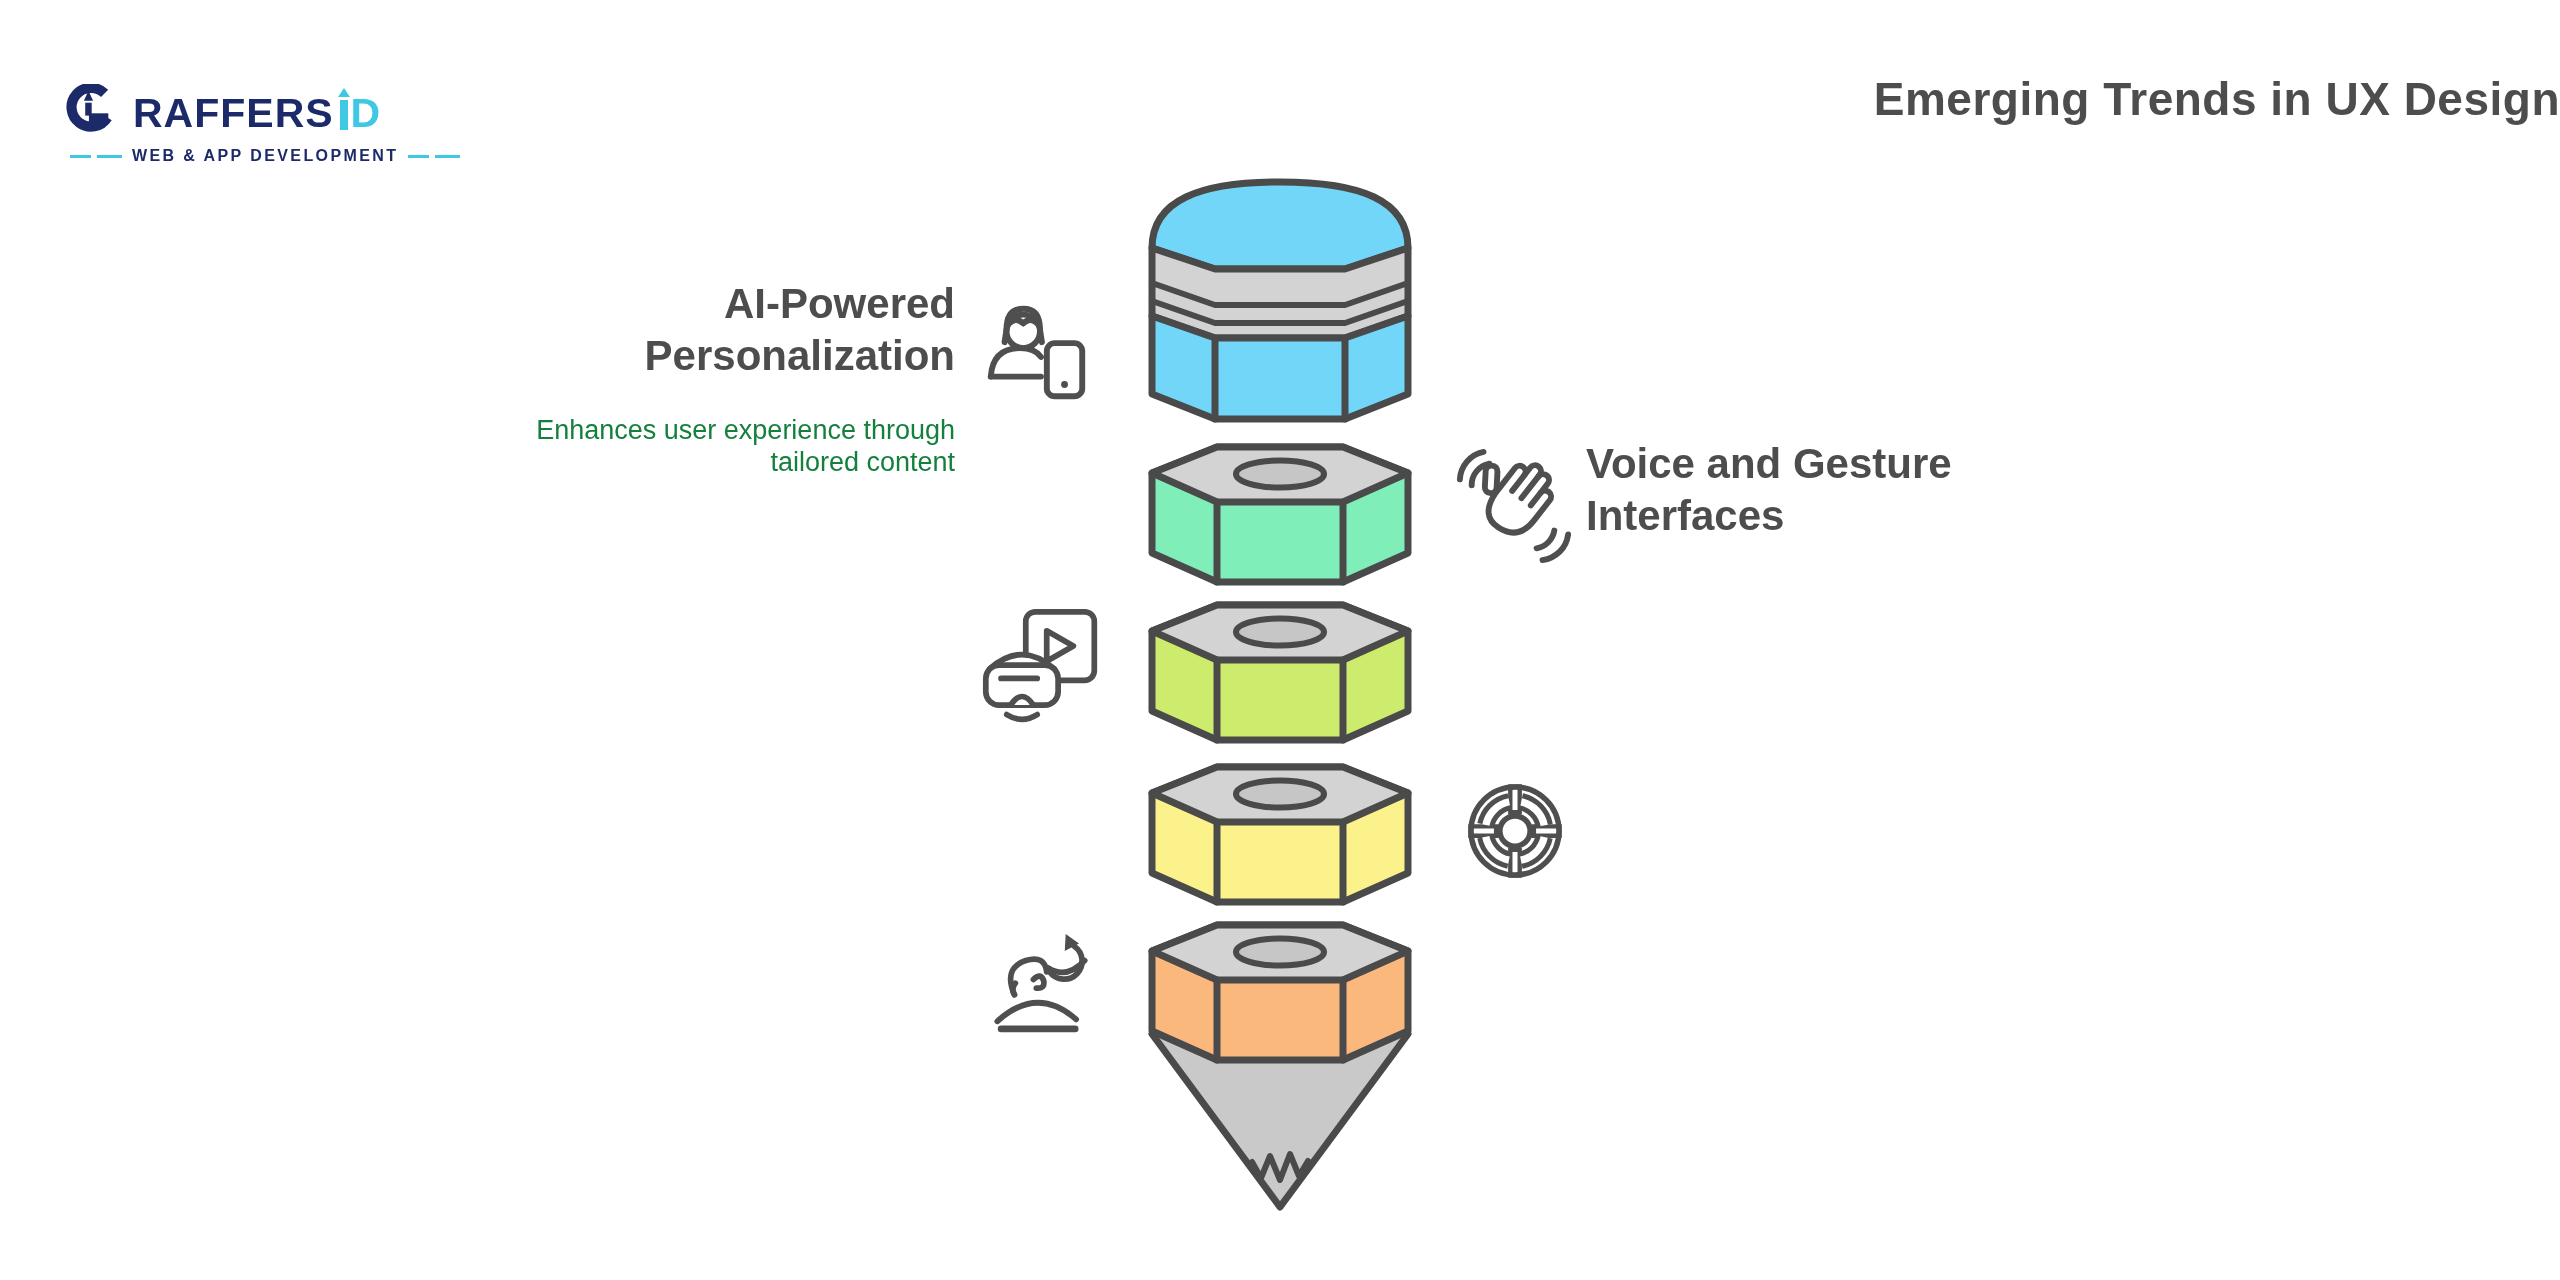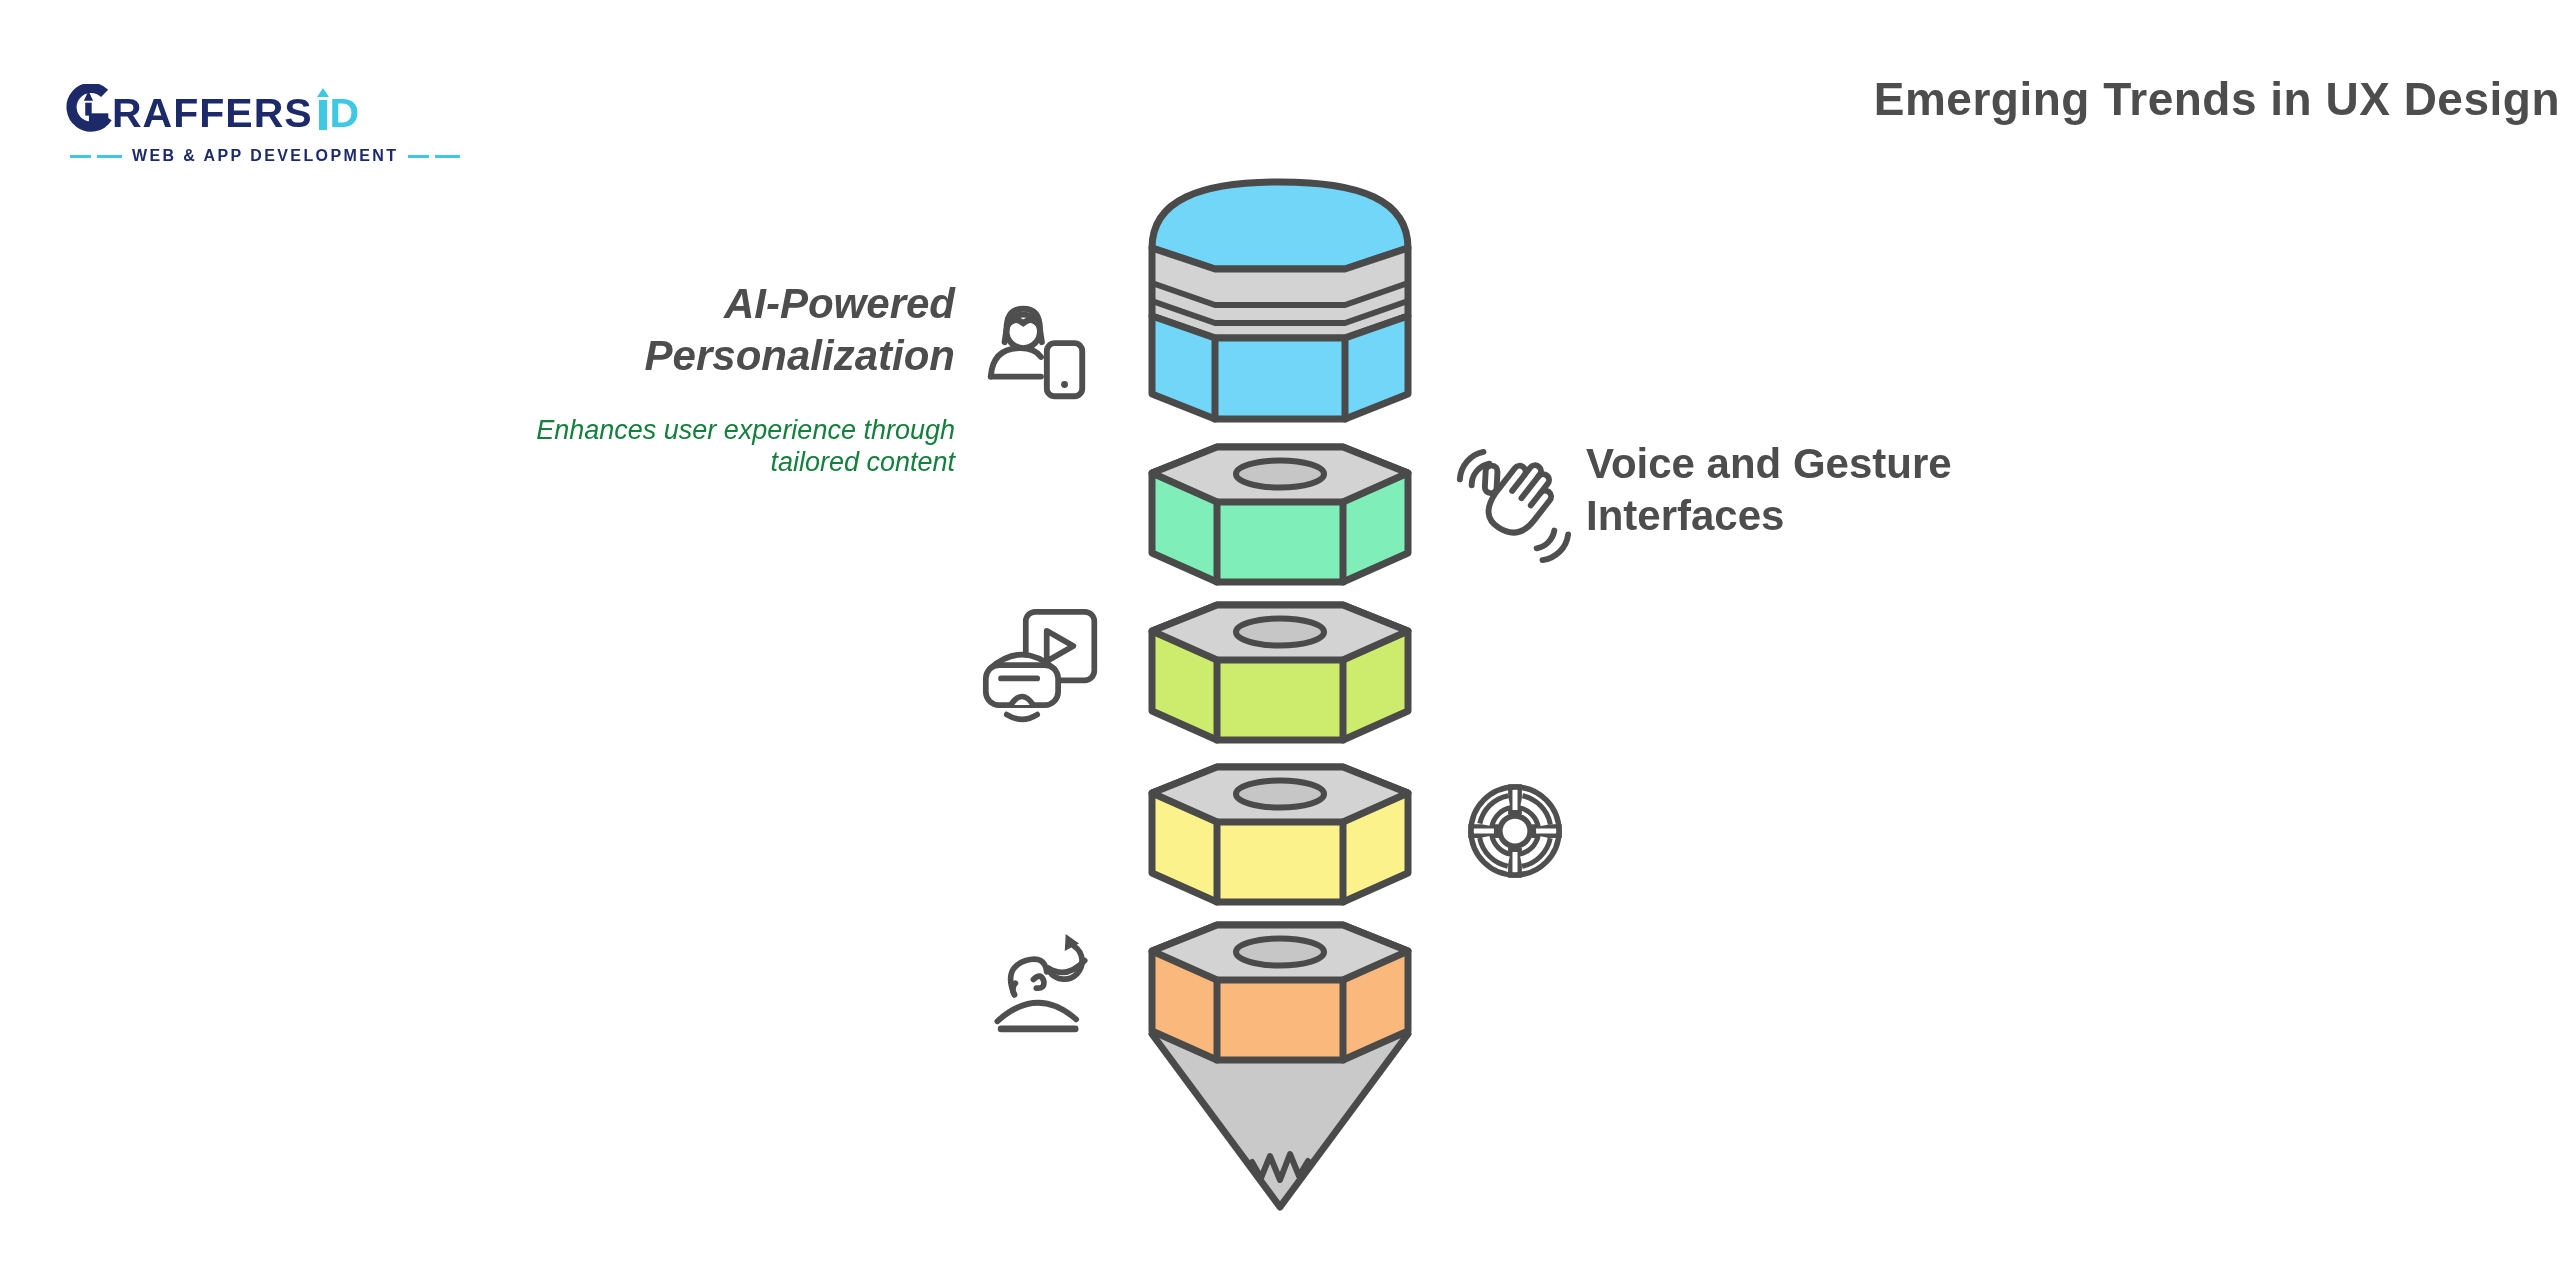--- a/index.html
+++ b/index.html
@@ -3,38 +3,38 @@
 <meta charset="utf-8">
 <style>
   html,body{margin:0;padding:0;background:#ffffff;}
   #canvas{position:relative;width:2560px;height:1280px;background:#ffffff;overflow:hidden;
           font-family:"Liberation Sans", sans-serif;}
   
   .page-title{position:absolute;left:0;top:72px;width:2560px;text-align:right;
               font-size:46px;font-weight:700;color:#4d4d4d;letter-spacing:0.5px;}
   
   .logo{position:absolute;left:64px;top:84px;}
-  .logo-row{display:flex;align-items:flex-end;}
+  .logo-row{display:flex;align-items:flex-end;gap:21px;}
   .logo-mark{width:48px;height:54px;}
   .logo-word{font-size:41px;font-weight:700;color:#1c2a6a;letter-spacing:1px;line-height:50px;
              display:flex;align-items:flex-end;}
   .logo-i{display:inline-block;position:relative;width:8px;height:30px;background:#3fc8e4;
           margin:0 3px 8px 6px;}
   .logo-i .tip{position:absolute;left:-2px;top:-12px;width:0;height:0;
           border-left:6px solid transparent;border-right:6px solid transparent;
           border-bottom:9px solid #3fc8e4;}
   .logo-d{color:#3fc8e4;}
   .tagline-row{display:flex;align-items:center;gap:10px;margin-top:9px;margin-left:6px;}
   .tag-dash{width:52px;height:3px;background:linear-gradient(90deg,#3fc8e4 40%,#ffffff 40%,#ffffff 52%,#3fc8e4 52%);}
   .tagline{font-size:16px;font-weight:700;color:#1c2a6a;letter-spacing:2.4px;white-space:nowrap;}
   
   .trend{position:absolute;}
   .trend .t-title{font-size:42px;line-height:52px;font-weight:700;color:#4d4d4d;}
   .trend .t-desc{font-size:27px;line-height:32px;color:#15803d;margin-top:32px;}
-  .t-left{left:495px;width:460px;text-align:right;font-style:italic;}
+  .t-left{left:495px;width:460px;text-align:right;}
   .t-right{left:1586px;width:480px;text-align:left;}
   .icon{position:absolute;}
   svg{display:block;}
 </style>
 </head>
 <body>
 
 <div id="canvas">
 
   <div class="logo">

